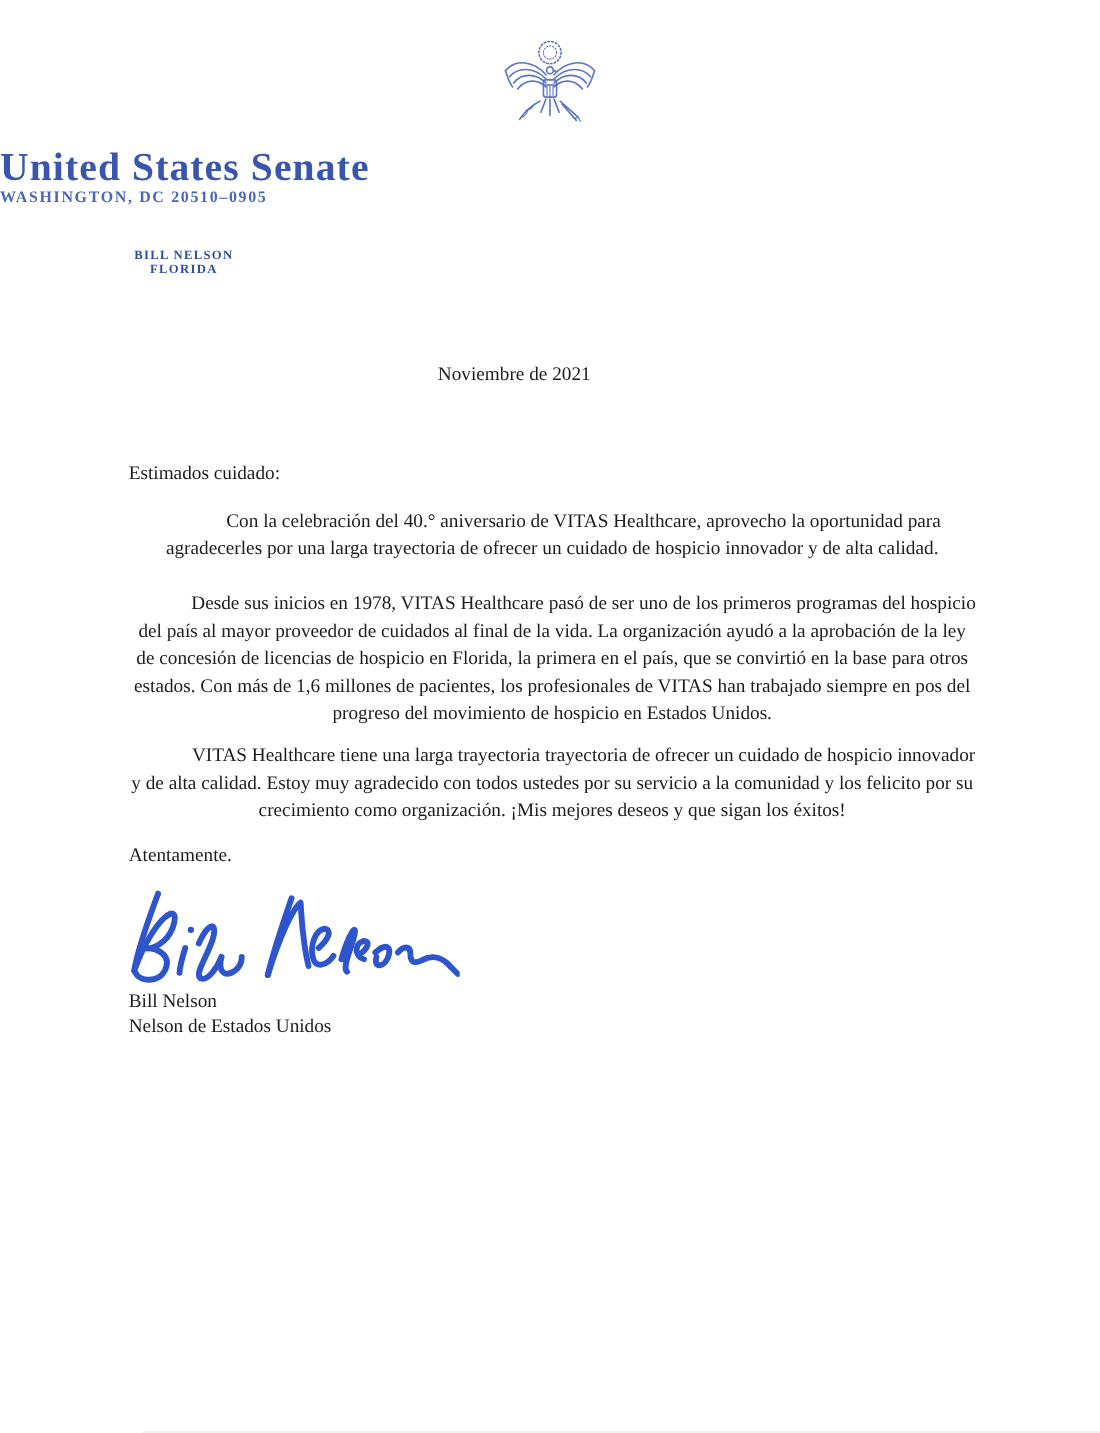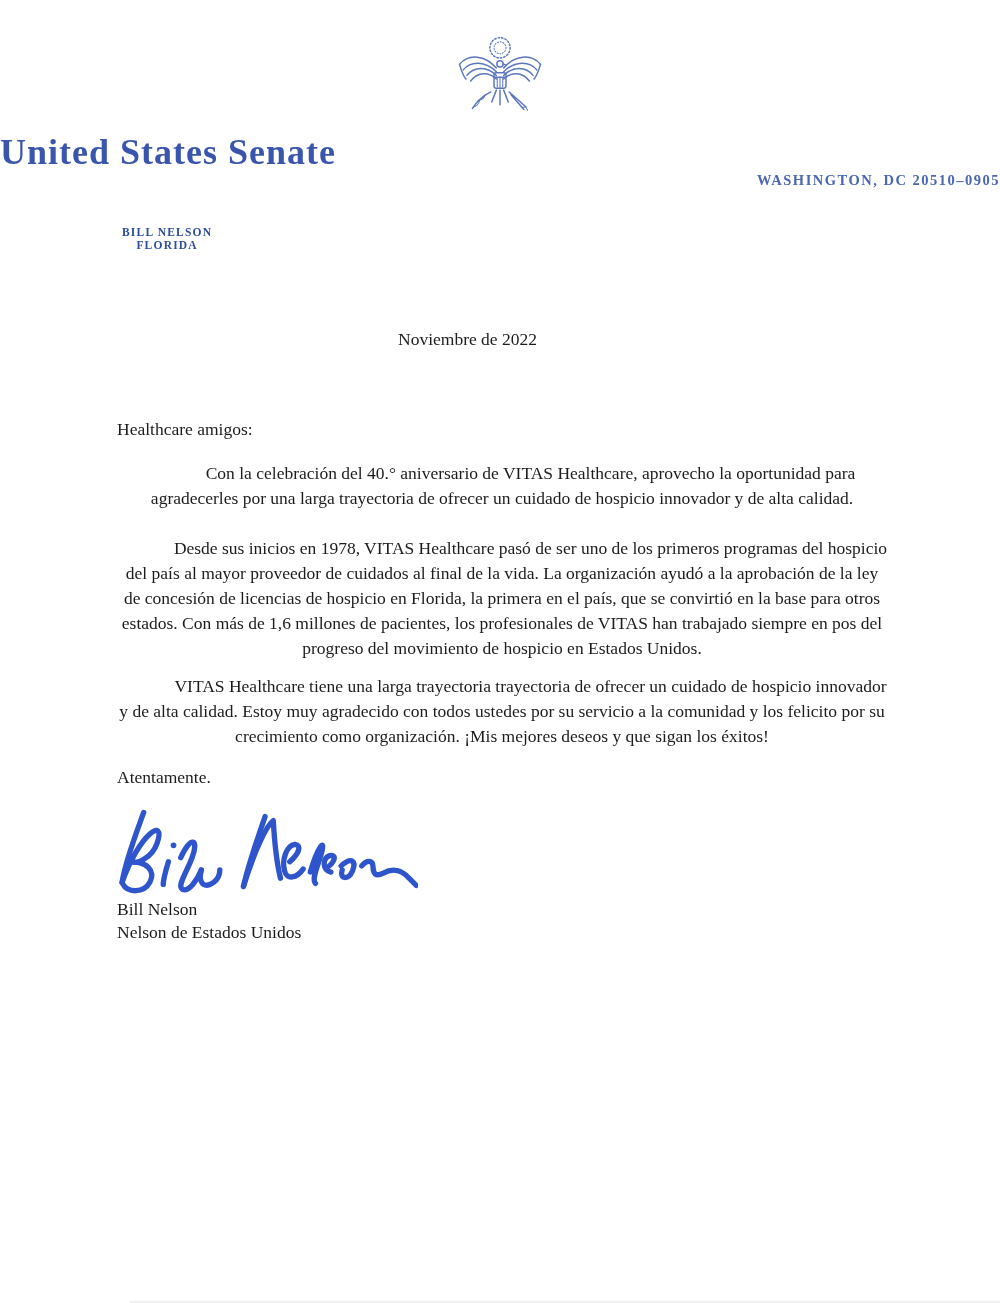--- a/index.html
+++ b/index.html
@@ -32,21 +32,21 @@
     font-weight: 700;
     font-size: 36px;
     letter-spacing: 1px;
     color: #3a55ad;
   }
   .org-address {
     position: absolute;
     top: 172px;
     left: 0;
     width: 100%;
-    text-align: right;
+    text-align: left;
     font-family: "Liberation Serif", serif;
     font-weight: 600;
     font-size: 14.5px;
     letter-spacing: 1.5px;
     color: #4a67b3;
   }
   .sender-block {
     position: absolute;
     left: 122px;
     top: 226px;
@@ -160,22 +160,22 @@
   </div>
 
   <div class="org-name">United States Senate</div>
   <div class="org-address">WASHINGTON, DC 20510–0905</div>
 
   <div class="sender-block">
     <div>BILL NELSON</div>
     <div>FLORIDA</div>
   </div>
 
-  <div class="date-line">Noviembre de 2022</div>
-  <div class="salutation">Healthcare amigos:</div>
+  <div class="date-line">Noviembre de 2021</div>
+  <div class="salutation">Estimados cuidado:</div>
 
   <p class="para para-1">Con la celebración del 40.° aniversario de VITAS Healthcare, aprovecho la oportunidad para agradecerles por una larga trayectoria de ofrecer un cuidado de hospicio innovador y de alta calidad.</p>
   <p class="para para-2">Desde sus inicios en 1978, VITAS Healthcare pasó de ser uno de los primeros programas del hospicio del país al mayor proveedor de cuidados al final de la vida. La organización ayudó a la aprobación de la ley de concesión de licencias de hospicio en Florida, la primera en el país, que se convirtió en la base para otros estados. Con más de 1,6 millones de pacientes, los profesionales de VITAS han trabajado siempre en pos del progreso del movimiento de hospicio en Estados Unidos.</p>
   <p class="para para-3">VITAS Healthcare tiene una larga trayectoria trayectoria de ofrecer un cuidado de hospicio innovador y de alta calidad. Estoy muy agradecido con todos ustedes por su servicio a la comunidad y los felicito por su crecimiento como organización. ¡Mis mejores deseos y que sigan los éxitos!</p>
 
   <div class="closing">Atentamente.</div>
 
   <div class="signature">
     <svg viewBox="0 0 300 105" width="310" height="108" fill="none" stroke="#2e55cb" stroke-width="5.2" stroke-linecap="round" stroke-linejoin="round">
 

